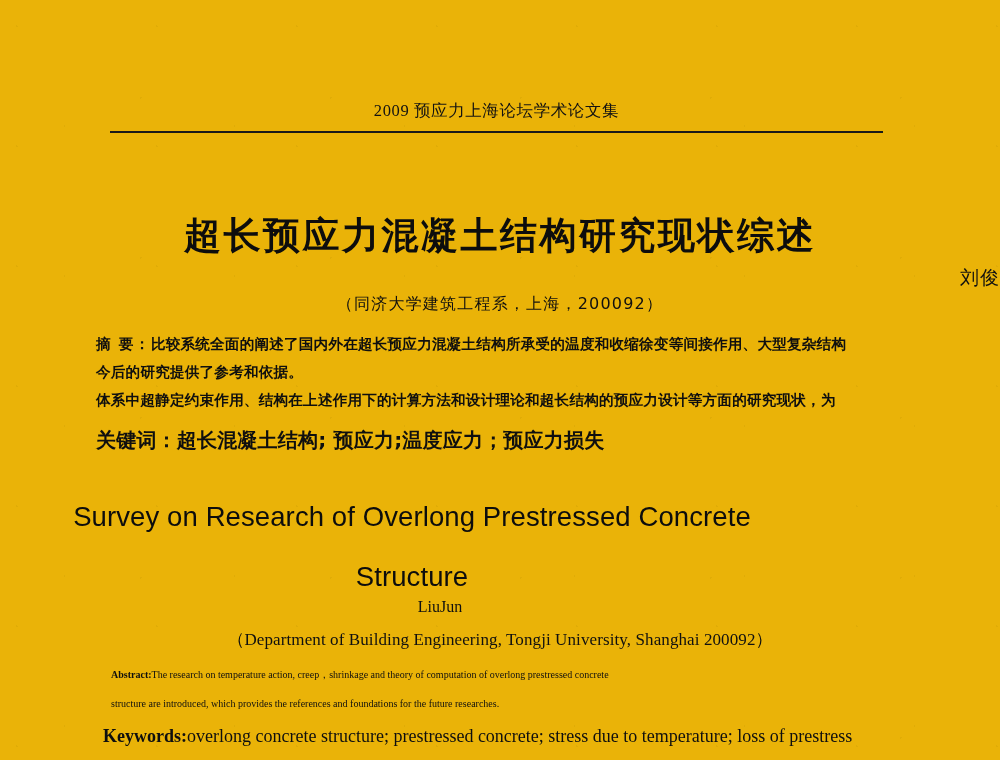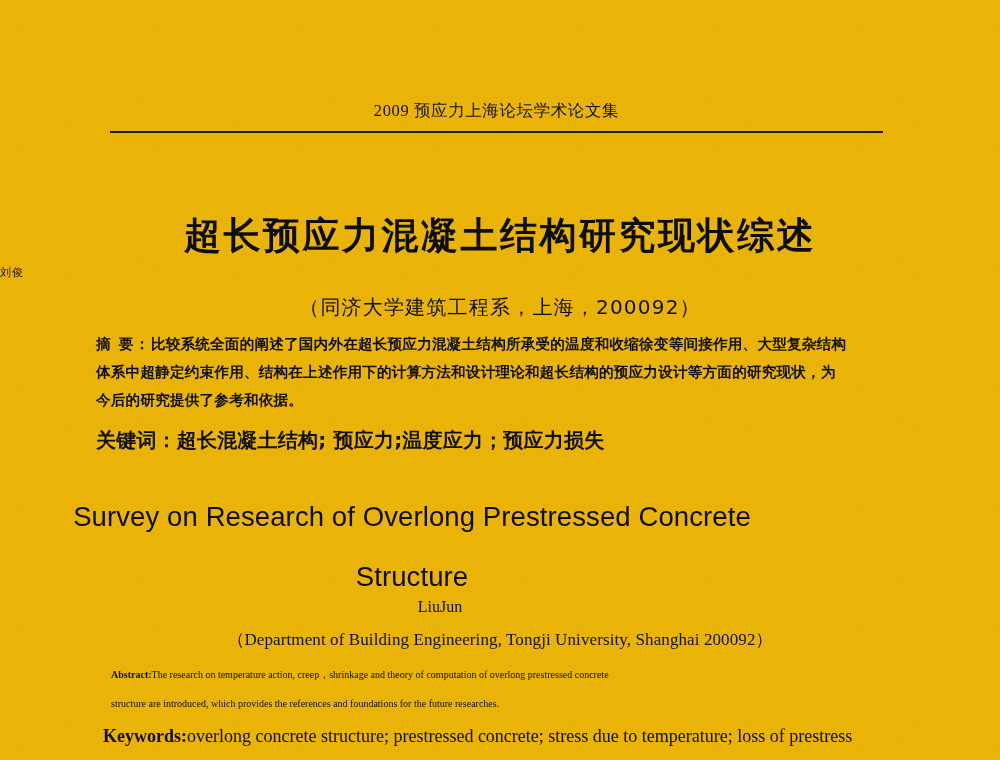--- a/index.html
+++ b/index.html
@@ -59,33 +59,33 @@
     color: #0d0d0d;
     white-space: nowrap;
   }
 
   
   .cn-author {
     position: absolute;
     top: 265px;
     left: 0;
     width: 1000px;
-    text-align: left;
-    font-size: 11px;
+    text-align: right;
+    font-size: 19px;
     font-family: "DejaVu Sans", "Liberation Sans", sans-serif;
     letter-spacing: 1px;
     color: #101010;
   }
   .cn-affil {
     position: absolute;
     top: 294px;
     left: 0;
     width: 1000px;
     text-align: center;
-    font-size: 20px;
+    font-size: 16px;
     font-family: "DejaVu Sans", "Liberation Sans", sans-serif;
     letter-spacing: 1.2px;
     color: #101010;
   }
 
   
   .cn-abstract {
     position: absolute;
     top: 330px;
     left: 96px;
@@ -216,22 +216,22 @@
   <div class="head-rule"></div>
 
   <h1 class="cn-title">超长预应力混凝土结构研究现状综述</h1>
 
   <div class="cn-author">刘俊</div>
 
   <div class="cn-affil">（同济大学建筑工程系，上海，200092）</div>
 
   <div class="cn-abstract">
     <p><span class="lbl">摘 要：</span><span>比较系统全面的阐述了国内外在超长预应力混凝土结构所承受的温度和收缩徐变等间接作用、大型复杂结构</span></p>
+    <p><span>今后的研究提供了参考和依据。</span></p>
     <p><span>体系中超静定约束作用、结构在上述作用下的计算方法和设计理论和超长结构的预应力设计等方面的研究现状，为</span></p>
-    <p><span>今后的研究提供了参考和依据。</span></p>
   </div>
 
   <div class="cn-keywords"><span class="lbl">关键词：</span><span>超长混凝土结构; 预应力;温度应力；预应力损失</span></div>
 
   <h2 class="en-title l1">Survey on Research of Overlong Prestressed Concrete</h2>
 
   <h2 class="en-title l2">Structure</h2>
 
   <div class="en-author">LiuJun</div>
 

